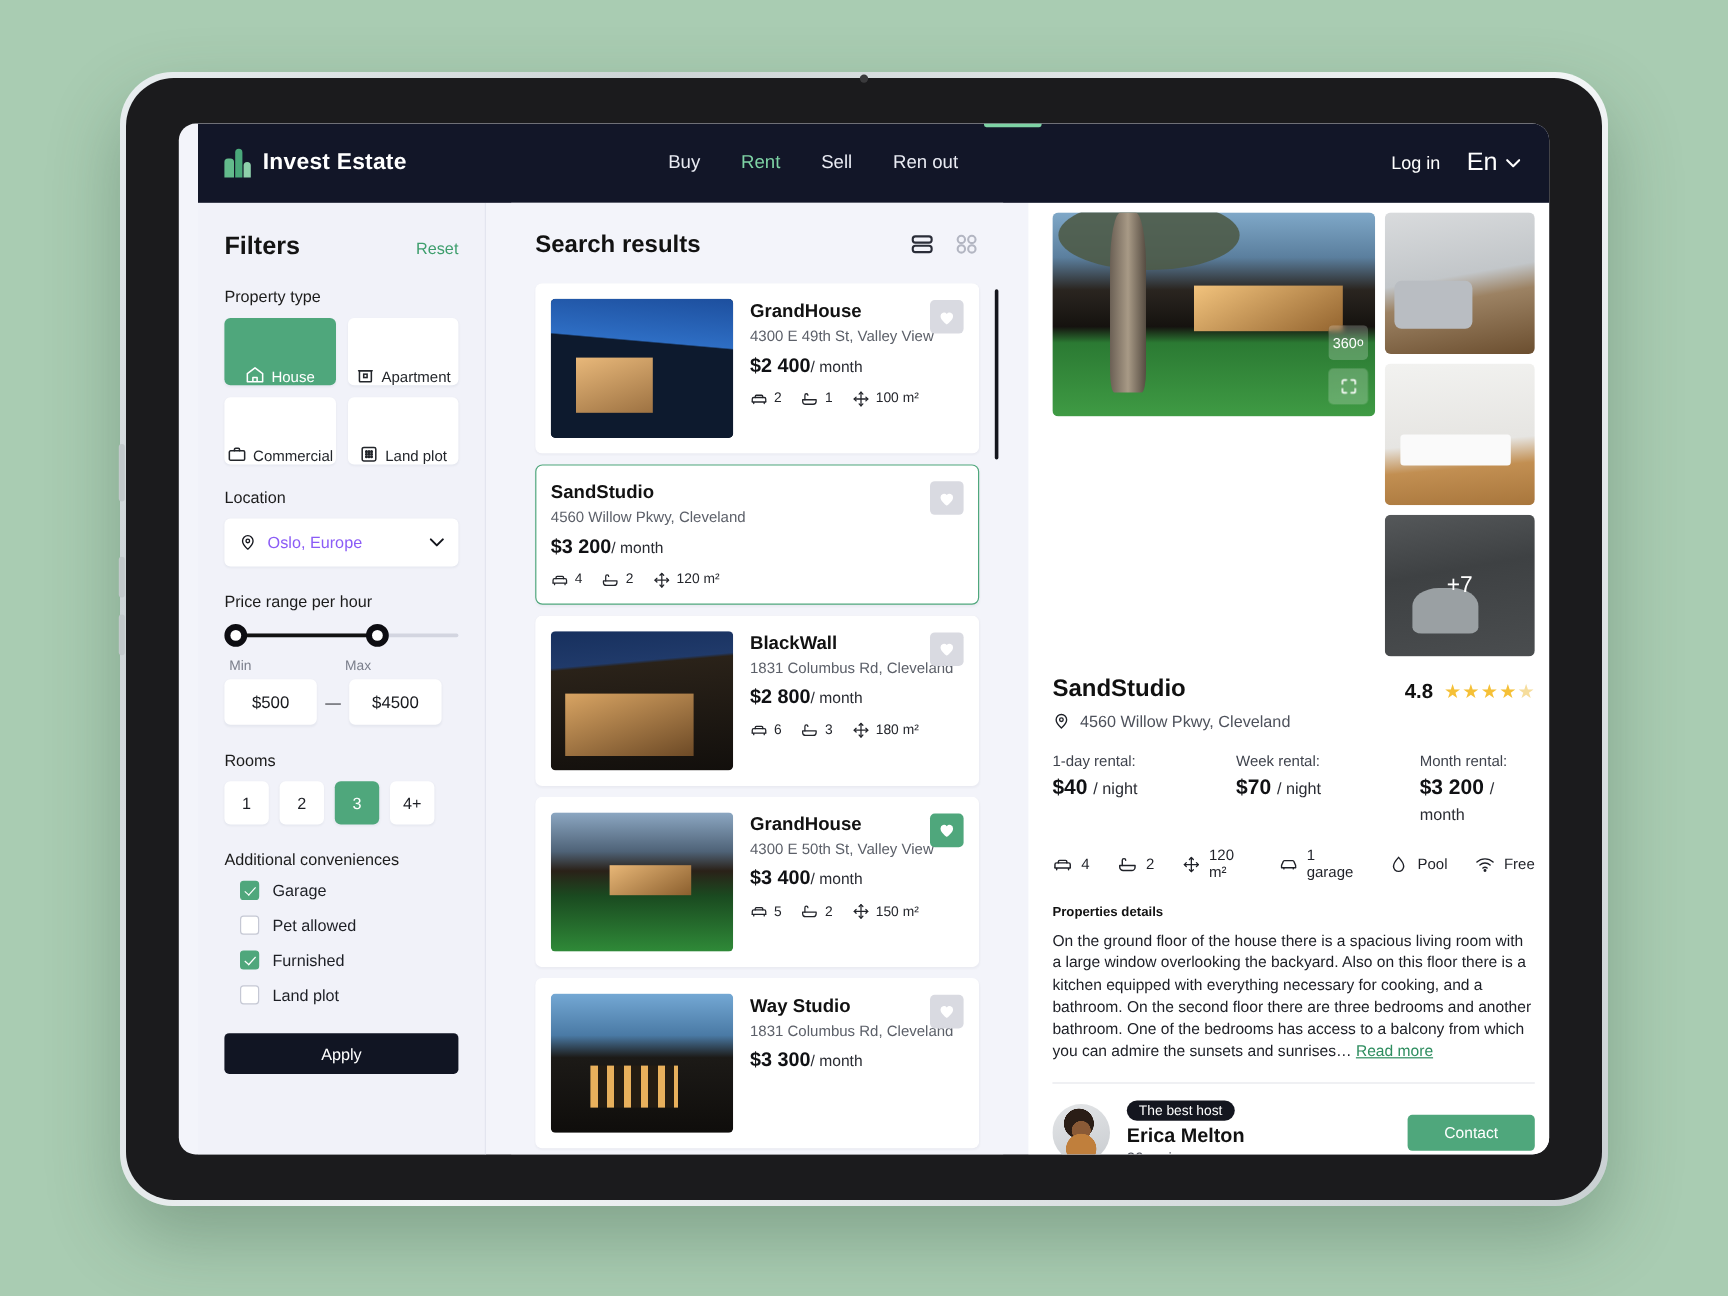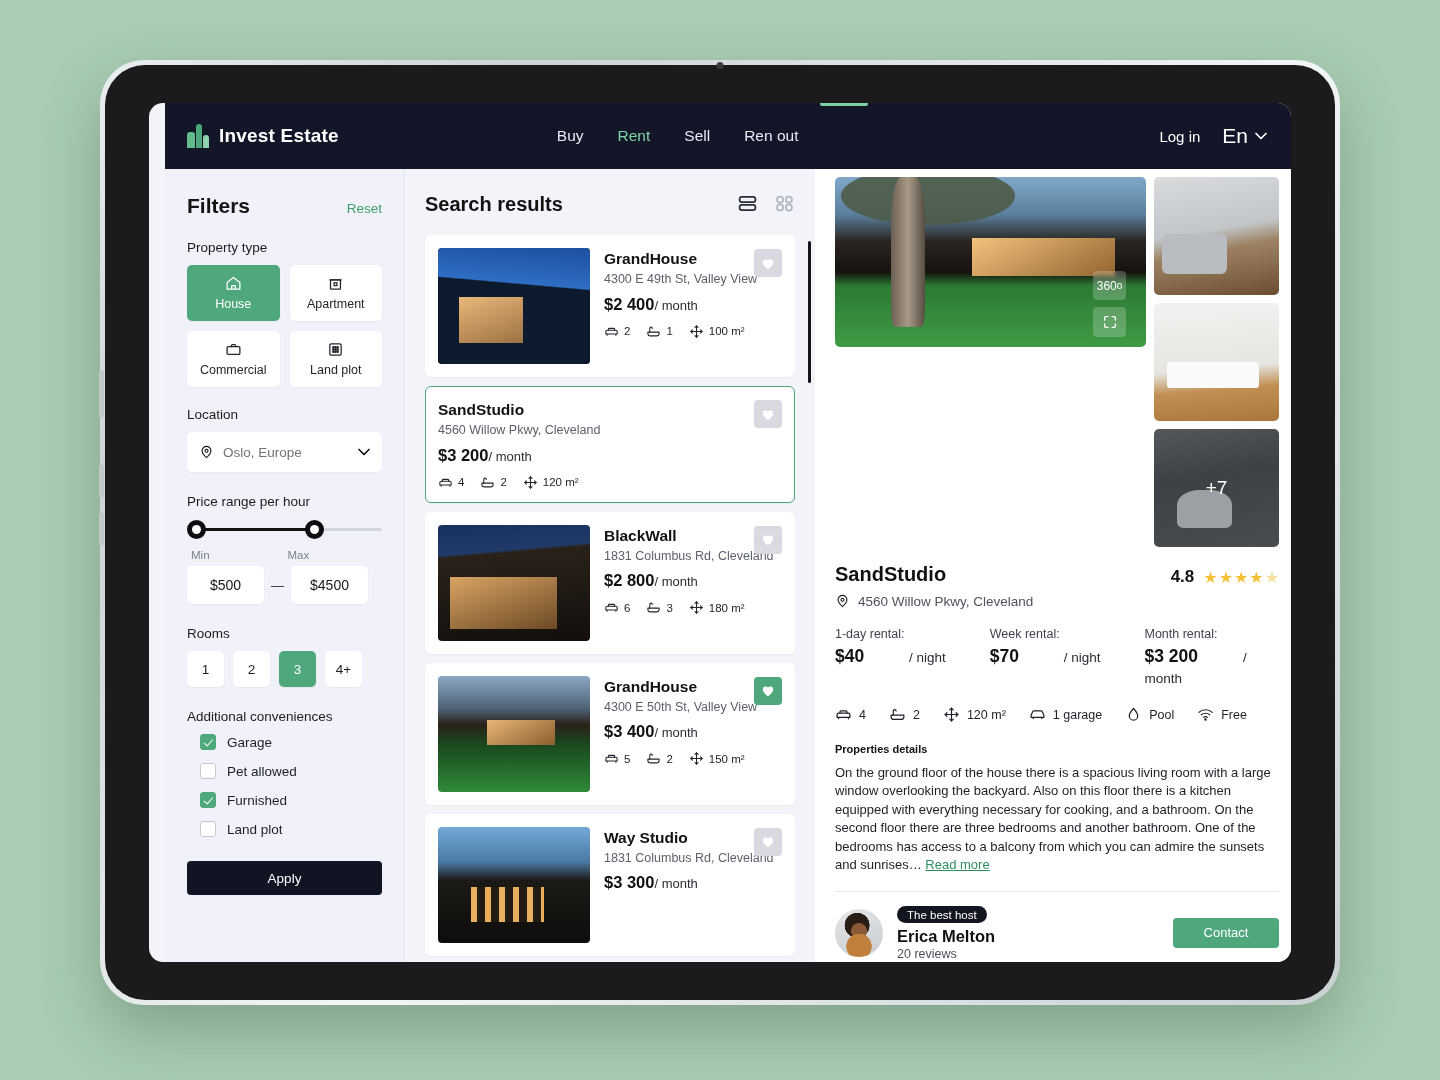--- a/index.html
+++ b/index.html
@@ -72,48 +72,48 @@
     color:#cfd3e2; font-size:13.5px; width:100%;
     font-family:"Liberation Sans", sans-serif;
   }
   #searchbox input::placeholder { color:#9aa0bb; }
 
   #nav-right { margin-left:auto; display:flex; align-items:center; gap:22px; }
   #login-link { color:#fff; font-size:15px; cursor:pointer; }
   #lang-select { display:flex; align-items:center; gap:7px; color:#fff; font-size:21px; cursor:pointer; }
 
   
-  #content { flex:1; display:flex; min-height:0; }
+  #content { flex:1; display:flex; min-height:0;gap:21px; }
 
   
   #filters {
     width:240px; flex:0 0 240px;
     background:#f1f2f9;
     padding:25px 22px 10px 22px;
     border-right:1px solid #e3e5ef;
   }
   .filters-head { display:flex; align-items:baseline; justify-content:space-between; margin-bottom:22px; }
   #filters-title { font-size:21px; font-weight:600; color:#141414; }
   #reset-link { font-size:13.5px; color:#3e9e6d; cursor:pointer; }
   .f-label { font-size:13.5px; color:#1c1c1c; font-weight:500; margin-bottom:10px; }
 
   .ptype-grid { display:grid; grid-template-columns:1fr 1fr; gap:10px; margin-bottom:20px; }
   .ptype {
     height:56px; background:#fff; border-radius:5px;
-    display:flex; flex-direction:column; align-items:center; justify-content:center; gap:5px;
+    display:flex; flex-direction:row; align-items:flex-end; justify-content:center; gap:5px;
     font-size:12.5px; color:#23262b; cursor:pointer;
     box-shadow:0 1px 2px rgba(20,30,60,.05);
   }
   .ptype.selected { background:#4fa77c; color:#fff; }
   .ptype svg { width:17px; height:17px; }
 
   #location-select {
     height:40px; background:#fff; border-radius:5px;
     display:flex; align-items:center; gap:9px; padding:0 12px;
-    font-size:13.5px; color:#737373; cursor:pointer; margin-bottom:22px;
+    font-size:13.5px; color:#8b5cf6; cursor:pointer; margin-bottom:22px;
     box-shadow:0 1px 2px rgba(20,30,60,.05);
   }
   #location-select .chev { margin-left:auto; }
 
   #slider-wrap { padding:0 2px; margin:4px 0 8px; position:relative; height:22px; }
   #slider-track { position:absolute; top:9px; left:6px; right:0; height:3px; background:#d3d5e0; border-radius:2px; }
   #slider-fill  { position:absolute; top:9px; left:6px; width:120px; height:3px; background:#121212; border-radius:2px; }
   .knob { position:absolute; top:1px; width:19px; height:19px; border-radius:50%; background:#0d0d12; border:5px solid #0d0d12; cursor:pointer; }
   .knob::after{ content:''; position:absolute; inset:0; border-radius:50%; background:#fff; }
   #knob-min { left:0; }
@@ -201,21 +201,21 @@
     width:3px; height:142px; background:#14161d; border-radius:2px; cursor:pointer;
   }
 
   
   #detail { flex:1; background:#fff; padding:8px 12px 0 20px; min-width:0; overflow:hidden; }
   .gallery { display:flex; gap:8px; margin-bottom:16px; }
   #hero {
     flex:1; height:170px; border-radius:5px; position:relative; overflow:hidden;
     min-width:0;
   }
-  #hero-ctrls { position:absolute; right:20px; bottom:10px; display:flex; flex-direction:column; gap:7px; align-items:flex-end; }
+  #hero-ctrls { position:absolute; right:6px; bottom:10px; display:flex; flex-direction:column; gap:7px; align-items:flex-end; }
   .hero-btn {
     width:33px; height:29px; background:rgba(255,255,255,.22);
     border-radius:4px; display:flex; align-items:center; justify-content:center;
     color:#fff; font-size:12px; cursor:pointer; backdrop-filter:blur(2px);
   }
   .hero-btn.sq { height:30px; }
   .thumbs { width:125px; flex:0 0 125px; display:flex; flex-direction:column; gap:8px; }
   .thumb { height:118px; border-radius:5px; position:relative; overflow:hidden; cursor:pointer; }
   .thumb-more {
     position:absolute; inset:0; display:flex; align-items:center; justify-content:center;
@@ -228,21 +228,21 @@
   #rating-value { font-size:17px; font-weight:600; color:#111; }
   .stars { display:flex; gap:1px; font-size:16px; color:#f5c037; letter-spacing:0px; }
   .star-half { color:#f6dd9c; }
   .detail-addr { display:flex; align-items:center; gap:8px; font-size:13.5px; color:#4e525c; margin-bottom:18px; }
 
   .rentals { display:flex; margin-bottom:18px; }
   .rental { width:165px; }
   .rental:last-child{ width:auto; }
   .rental-label { font-size:12.5px; color:#3f434d; margin-bottom:5px; }
   .rental-price { font-size:17.5px; font-weight:700; color:#101114; }
-  .rental-price span { font-size:13.5px; font-weight:400; color:#2a2c33;margin-left:40px; }
+  .rental-price span { font-size:13.5px; font-weight:400; color:#2a2c33; }
 
   .amenities { display:flex; gap:23px; align-items:center; margin-bottom:20px; }
   .amen { display:flex; align-items:center; gap:7px; font-size:12.5px; color:#1f2128; }
 
   #props-title { font-size:11px; font-weight:700; color:#111; margin-bottom:9px; }
   .props-text { font-size:13px; color:#1d1f26; line-height:1.42; }
   #read-more { color:#2e8d5f; text-decoration:underline; cursor:pointer; }
 
   #host-divider { border-top:1px solid #e5e6ec; margin:16px 0 0; }
   #host-row { display:flex; align-items:center; gap:14px; padding:13px 0 0; }

